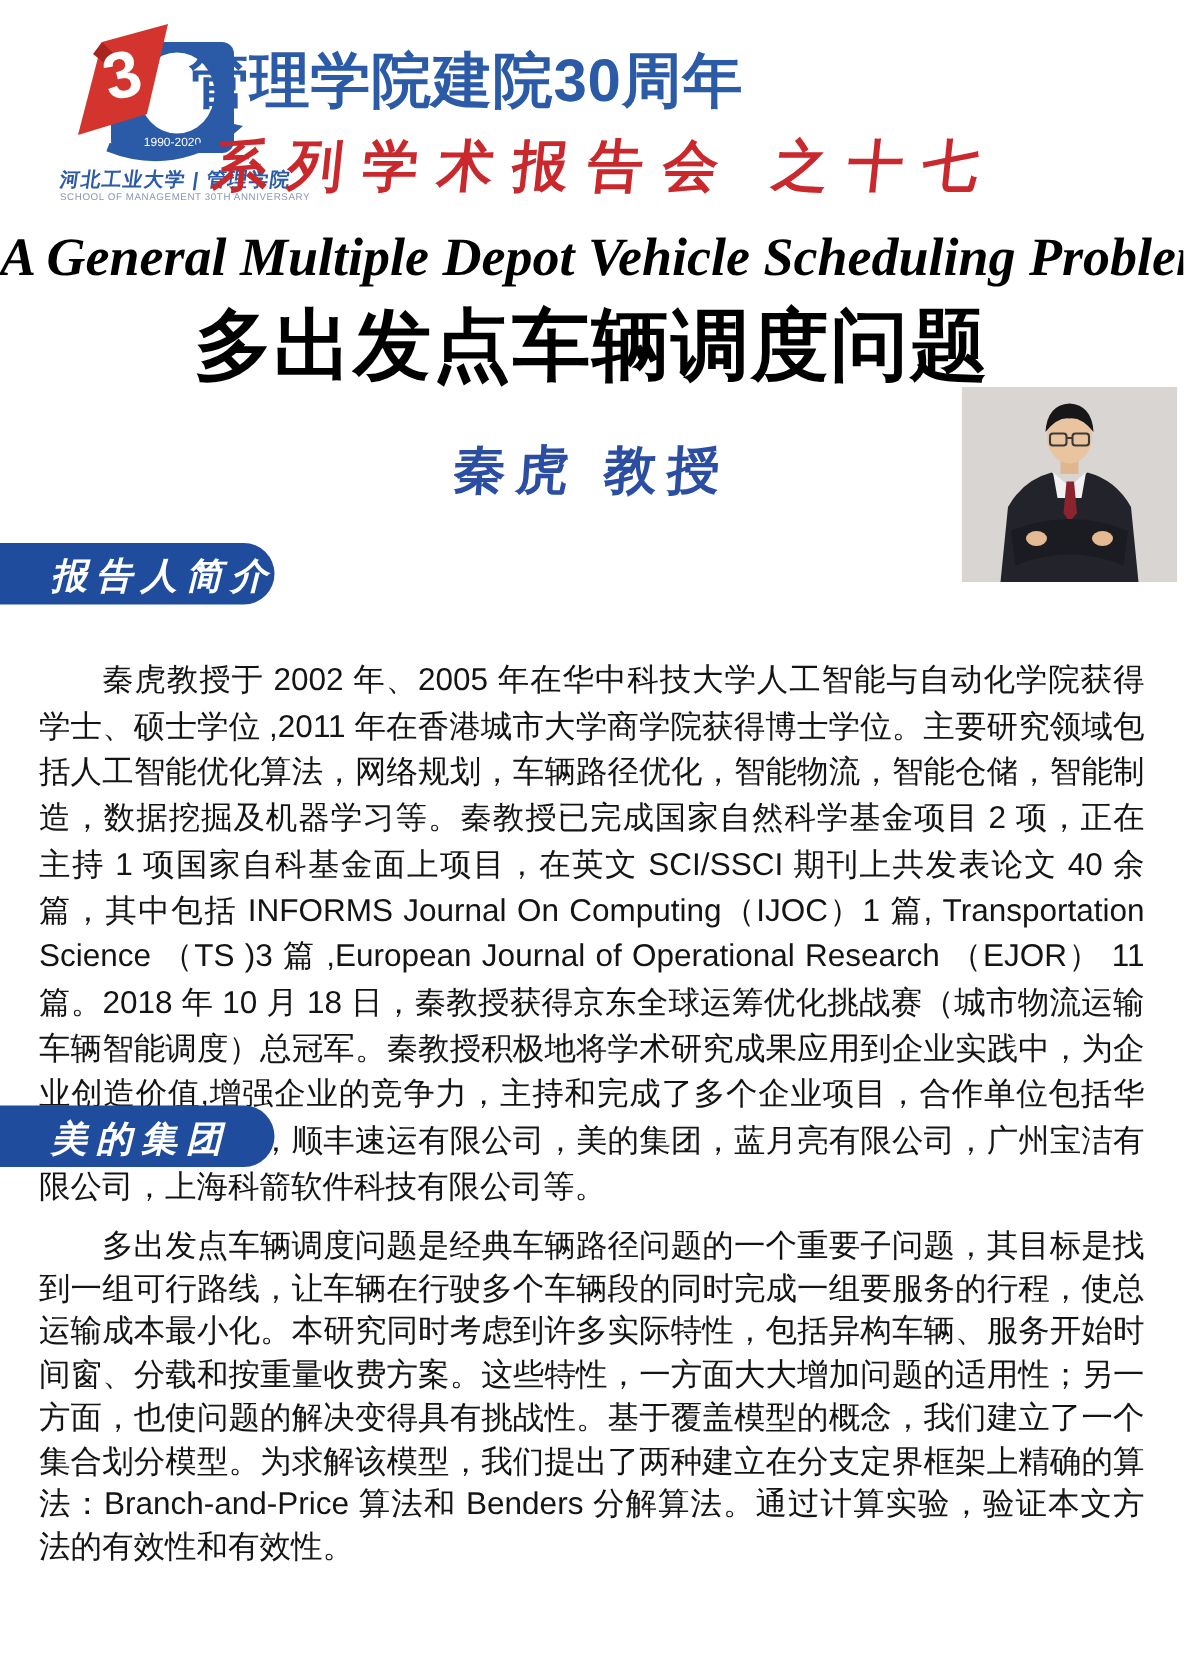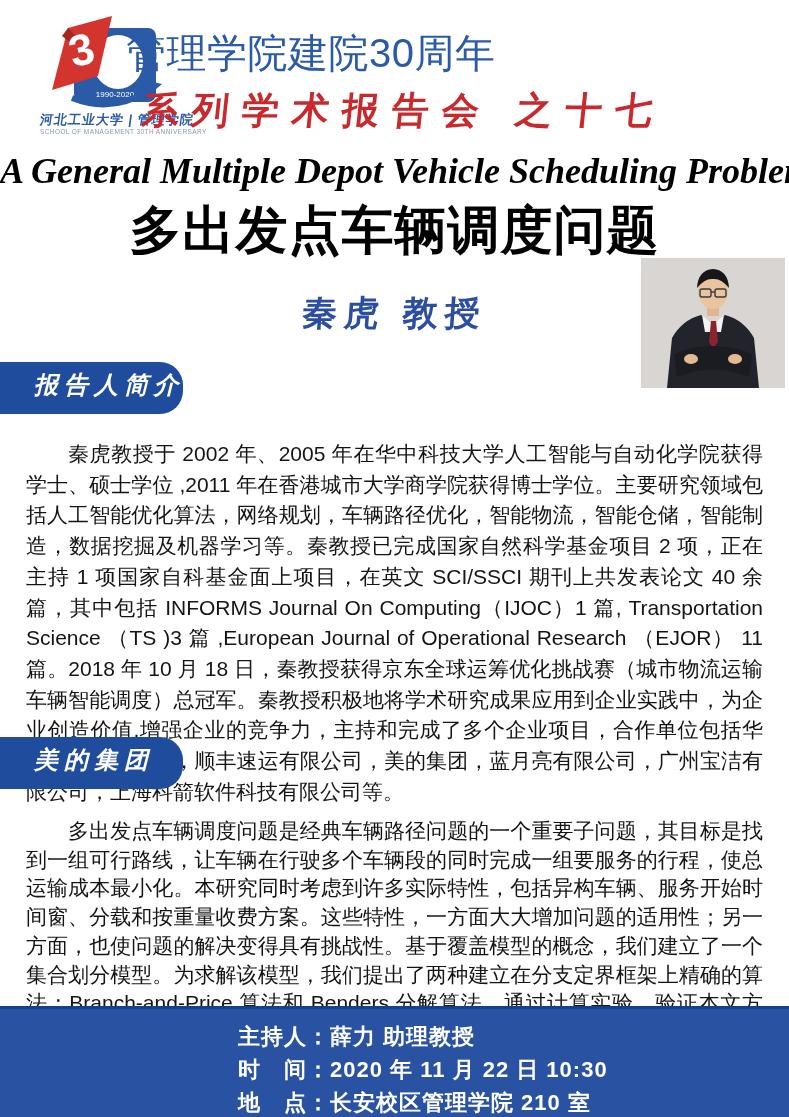--- a/index.html
+++ b/index.html
@@ -12,37 +12,37 @@
     position:relative;width:789px;height:1117px;background:#fff;overflow:hidden;
     font-family:"Liberation Sans","DejaVu Sans",sans-serif;color:var(--text-black);
   }
   
   .logo{position:absolute;left:38px;top:14px;width:152px;height:130px;}
   .logo svg{display:block;}
   .logo-cn{position:absolute;left:2px;top:97px;width:170px;font-size:13px;font-weight:bold;
     color:var(--primary-blue);letter-spacing:1px;white-space:nowrap;transform:skewX(-8deg);}
   .logo-en{position:absolute;left:2px;top:114px;width:190px;font-size:6.5px;color:#8a97b5;
     letter-spacing:.4px;white-space:nowrap;}
-  .main-banner-title{position:absolute;left:126px;top:26px;font-size:40px;font-weight:400;
+  .main-banner-title{position:absolute;left:126px;top:26px;font-size:40px;font-weight:700;
     color:var(--primary-blue);letter-spacing:0.5px;white-space:nowrap;}
   .series-title{position:absolute;left:142px;top:86px;font-size:37px;font-weight:bold;
     color:var(--accent-red);letter-spacing:13px;white-space:nowrap;transform:skewX(-6deg);}
   
   .title-en{position:absolute;left:0;top:150px;width:100%;text-align:center;
     font-family:"Liberation Serif","DejaVu Serif",serif;font-style:italic;font-weight:bold;
     font-size:36px;color:#000;white-space:nowrap;}
   .title-cn{position:absolute;left:0;top:196px;width:100%;text-align:center;
     font-size:52px;font-weight:900;letter-spacing:1px;color:#000;white-space:nowrap;}
   .speaker{position:absolute;left:0;top:290px;width:100%;text-align:center;
     font-size:35px;font-weight:bold;color:var(--speaker-blue);letter-spacing:7px;
     transform:skewX(-4deg);white-space:nowrap;}
   
   .photo{position:absolute;left:641px;top:258px;width:144px;height:130px;overflow:hidden;}
   
-  .banner{position:absolute;left:0;width:183px;height:52px;background:var(--banner-blue);
+  .banner{position:absolute;left:0;width:183px;height:41px;background:var(--banner-blue);
     border-radius:0 23px 23px 0;color:#fff;font-size:24px;font-weight:bold;letter-spacing:6px;
     line-height:46px;padding-left:34px;box-sizing:border-box;transform-origin:left center;
     white-space:nowrap;font-style:italic;}
   .banner-1{top:362px;}
   .banner-2{top:737px;}
   
   .para{position:absolute;left:26px;width:737px;text-align:justify;color:var(--text-black);}
   .para-1{top:418px;font-size:21px;line-height:30.7px;text-indent:2em;}
   .para-2{top:796px;font-size:21px;line-height:28.7px;text-indent:2em;}
   
@@ -99,21 +99,14 @@
       <line x1="70" y1="34" x2="74" y2="34" stroke="#3a3a3a" stroke-width="1.4"></line>
     </svg>
   </div>
 
   <div class="banner banner-1">报告人简介</div>
   <p class="para para-1">秦虎教授于 2002 年、2005 年在华中科技大学人工智能与自动化学院获得学士、硕士学位 ,2011 年在香港城市大学商学院获得博士学位。主要研究领域包括人工智能优化算法，网络规划，车辆路径优化，智能物流，智能仓储，智能制造，数据挖掘及机器学习等。秦教授已完成国家自然科学基金项目 2 项，正在主持 1 项国家自科基金面上项目，在英文 SCI/SSCI 期刊上共发表论文 40 余篇，其中包括 INFORMS Journal On Computing（IJOC）1 篇, Transportation Science （TS )3 篇 ,European Journal of Operational Research （EJOR） 11 篇。2018 年 10 月 18 日，秦教授获得京东全球运筹优化挑战赛（城市物流运输车辆智能调度）总冠军。秦教授积极地将学术研究成果应用到企业实践中，为企业创造价值,增强企业的竞争力，主持和完成了多个企业项目，合作单位包括华为技术有限公司，顺丰速运有限公司，美的集团，蓝月亮有限公司，广州宝洁有限公司，上海科箭软件科技有限公司等。</p>
 
   <div class="banner banner-2">美的集团</div>
   <p class="para para-2">多出发点车辆调度问题是经典车辆路径问题的一个重要子问题，其目标是找到一组可行路线，让车辆在行驶多个车辆段的同时完成一组要服务的行程，使总运输成本最小化。本研究同时考虑到许多实际特性，包括异构车辆、服务开始时间窗、分载和按重量收费方案。这些特性，一方面大大增加问题的适用性；另一方面，也使问题的解决变得具有挑战性。基于覆盖模型的概念，我们建立了一个集合划分模型。为求解该模型，我们提出了两种建立在分支定界框架上精确的算法：Branch-and-Price 算法和 Benders 分解算法。通过计算实验，验证本文方法的有效性和有效性。</p>
 
-  <div class="footer">
-    <div class="footer-lines">
-      <div class="footer-line">主持人：薛力 助理教授</div>
-      <div class="footer-line">时　间：2020 年 11 月 22 日 10:30</div>
-      <div class="footer-line">地　点：长安校区管理学院 210 室</div>
-    </div>
-  </div>
 
 </div>
 
 </body></html>

